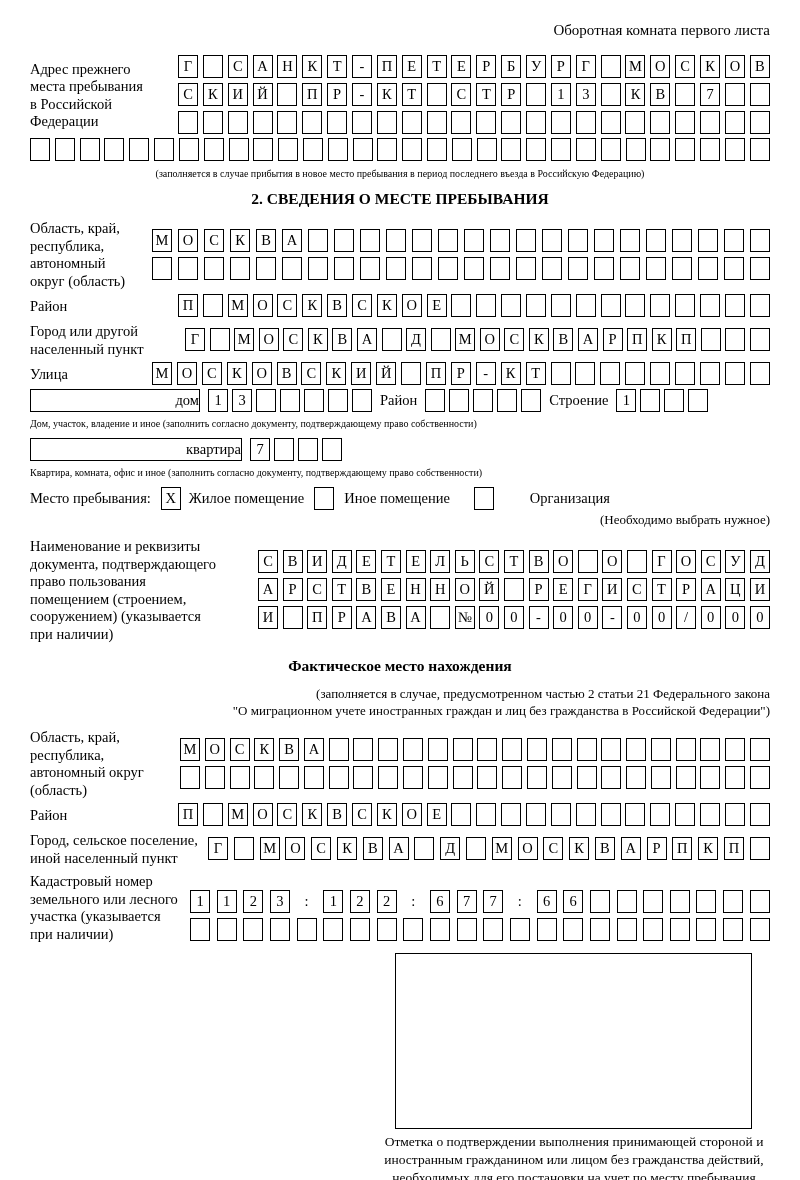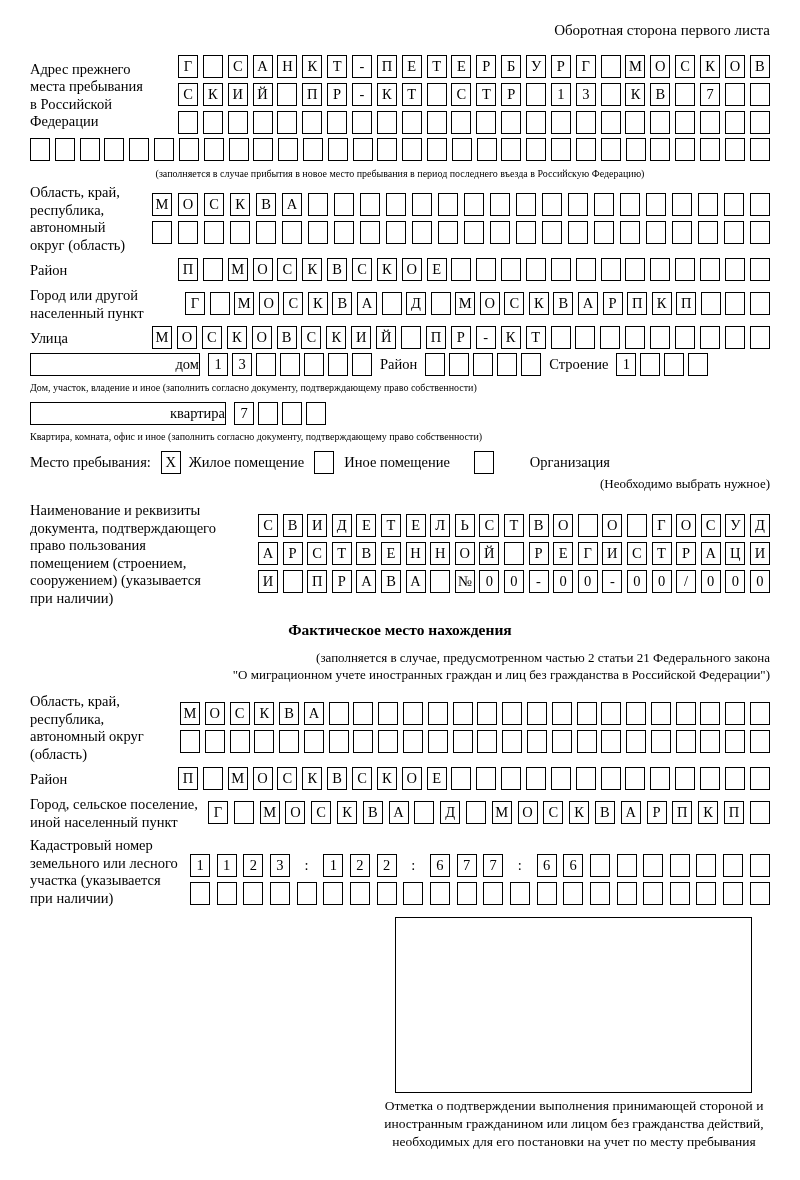--- a/index.html
+++ b/index.html
@@ -43,21 +43,21 @@
   .stamp-wrap { margin-left:365px; margin-top:10px; }
   .stamp-box { width:357px; height:176px; border:1.5px solid #000; }
   .stamp-cap { width:400px; margin-left:344px; text-align:center;
                font-size:13.5px; line-height:18px; margin-top:4px; }
 </style>
 </head>
 <body>
 
 <div class="page">
 
-  <div class="top-note">Оборотная сторона первого листа</div>
+  <div class="top-note">Оборотная комната первого листа</div>
 
   <div class="frow">
     <div class="flabel" style="width:148px">Адрес прежнего
 места пребывания
 в Российской
 Федерации</div>
     <div class="cellcol">
       <div class="cells">
           <div class="cell">Г</div>
           <div class="cell"></div>
@@ -165,20 +165,21 @@
       <div class="cell"></div>
       <div class="cell"></div>
       <div class="cell"></div>
       <div class="cell"></div>
       <div class="cell"></div>
       <div class="cell"></div>
       <div class="cell"></div>
     </div>
   <div class="caption center">(заполняется в случае прибытия в новое место пребывания в период последнего въезда в Российскую Федерацию)</div>
 
+  <div class="sect-head">2. СВЕДЕНИЯ О МЕСТЕ ПРЕБЫВАНИЯ</div>
 
   <div class="frow">
     <div class="flabel" style="width:122px">Область, край,
 республика,
 автономный
 округ (область)</div>
     <div class="cellcol">
       <div class="cells">
           <div class="cell">М</div>
           <div class="cell">О</div>
@@ -356,21 +357,21 @@
     <div class="cells tight">
         <div class="cell">1</div>
         <div class="cell"></div>
         <div class="cell"></div>
         <div class="cell"></div>
       </div>
   </div>
   <div class="caption" style="margin-bottom:6px">Дом, участок, владение и иное (заполнить согласно документу, подтверждающему право собственности)</div>
 
   <div class="inline-row">
-    <div class="bigbox" style="width:196px">квартира</div>
+    <div class="bigbox" style="width:212px">квартира</div>
     <div class="gap8"></div>
     <div class="cells tight">
         <div class="cell">7</div>
         <div class="cell"></div>
         <div class="cell"></div>
         <div class="cell"></div>
       </div>
   </div>
   <div class="caption" style="margin-bottom:4px">Квартира, комната, офис и иное (заполнить согласно документу, подтверждающему право собственности)</div>
 

